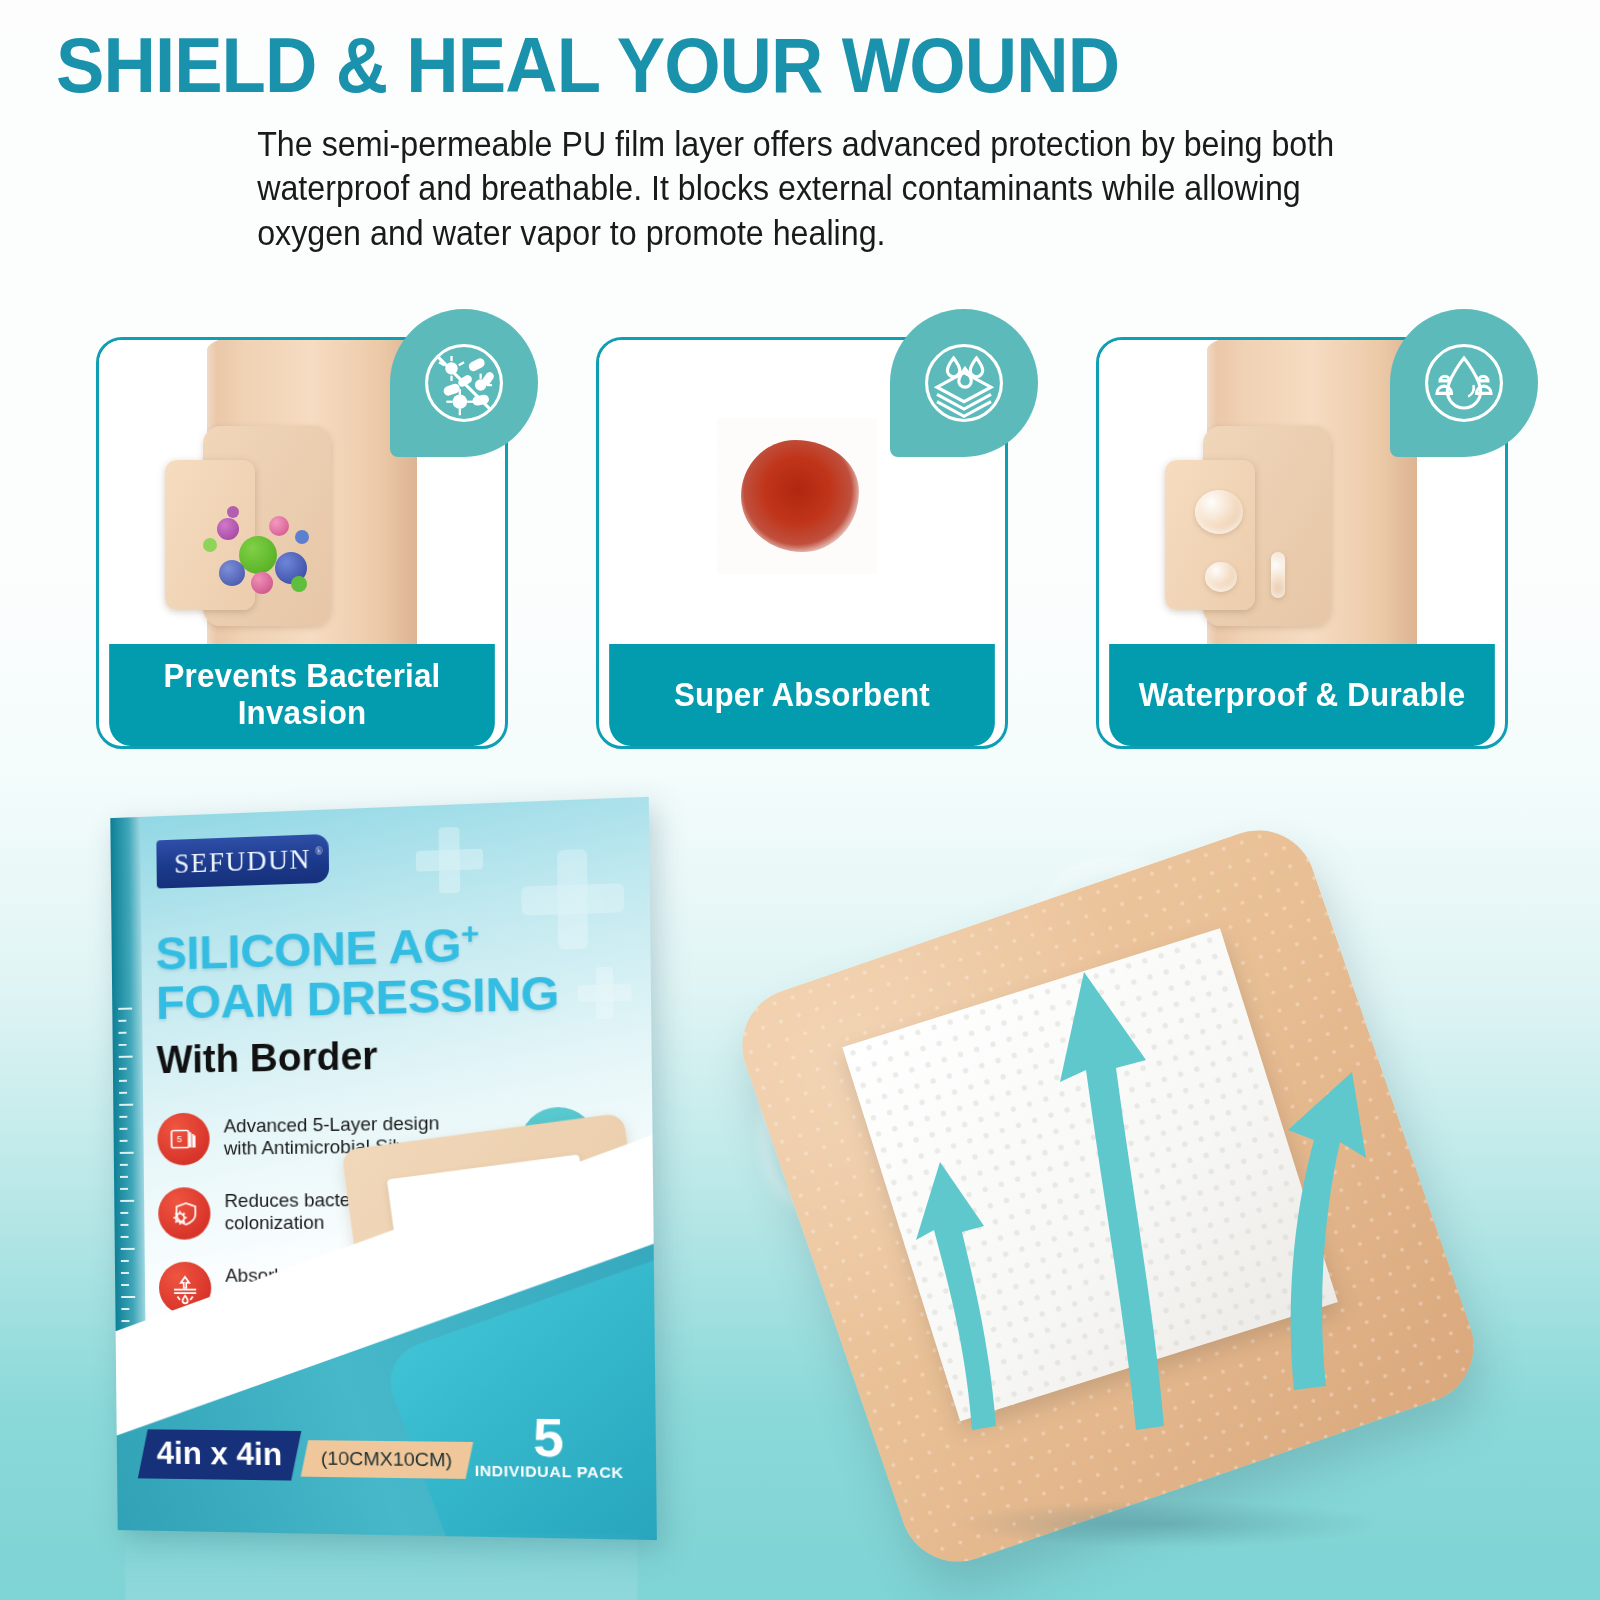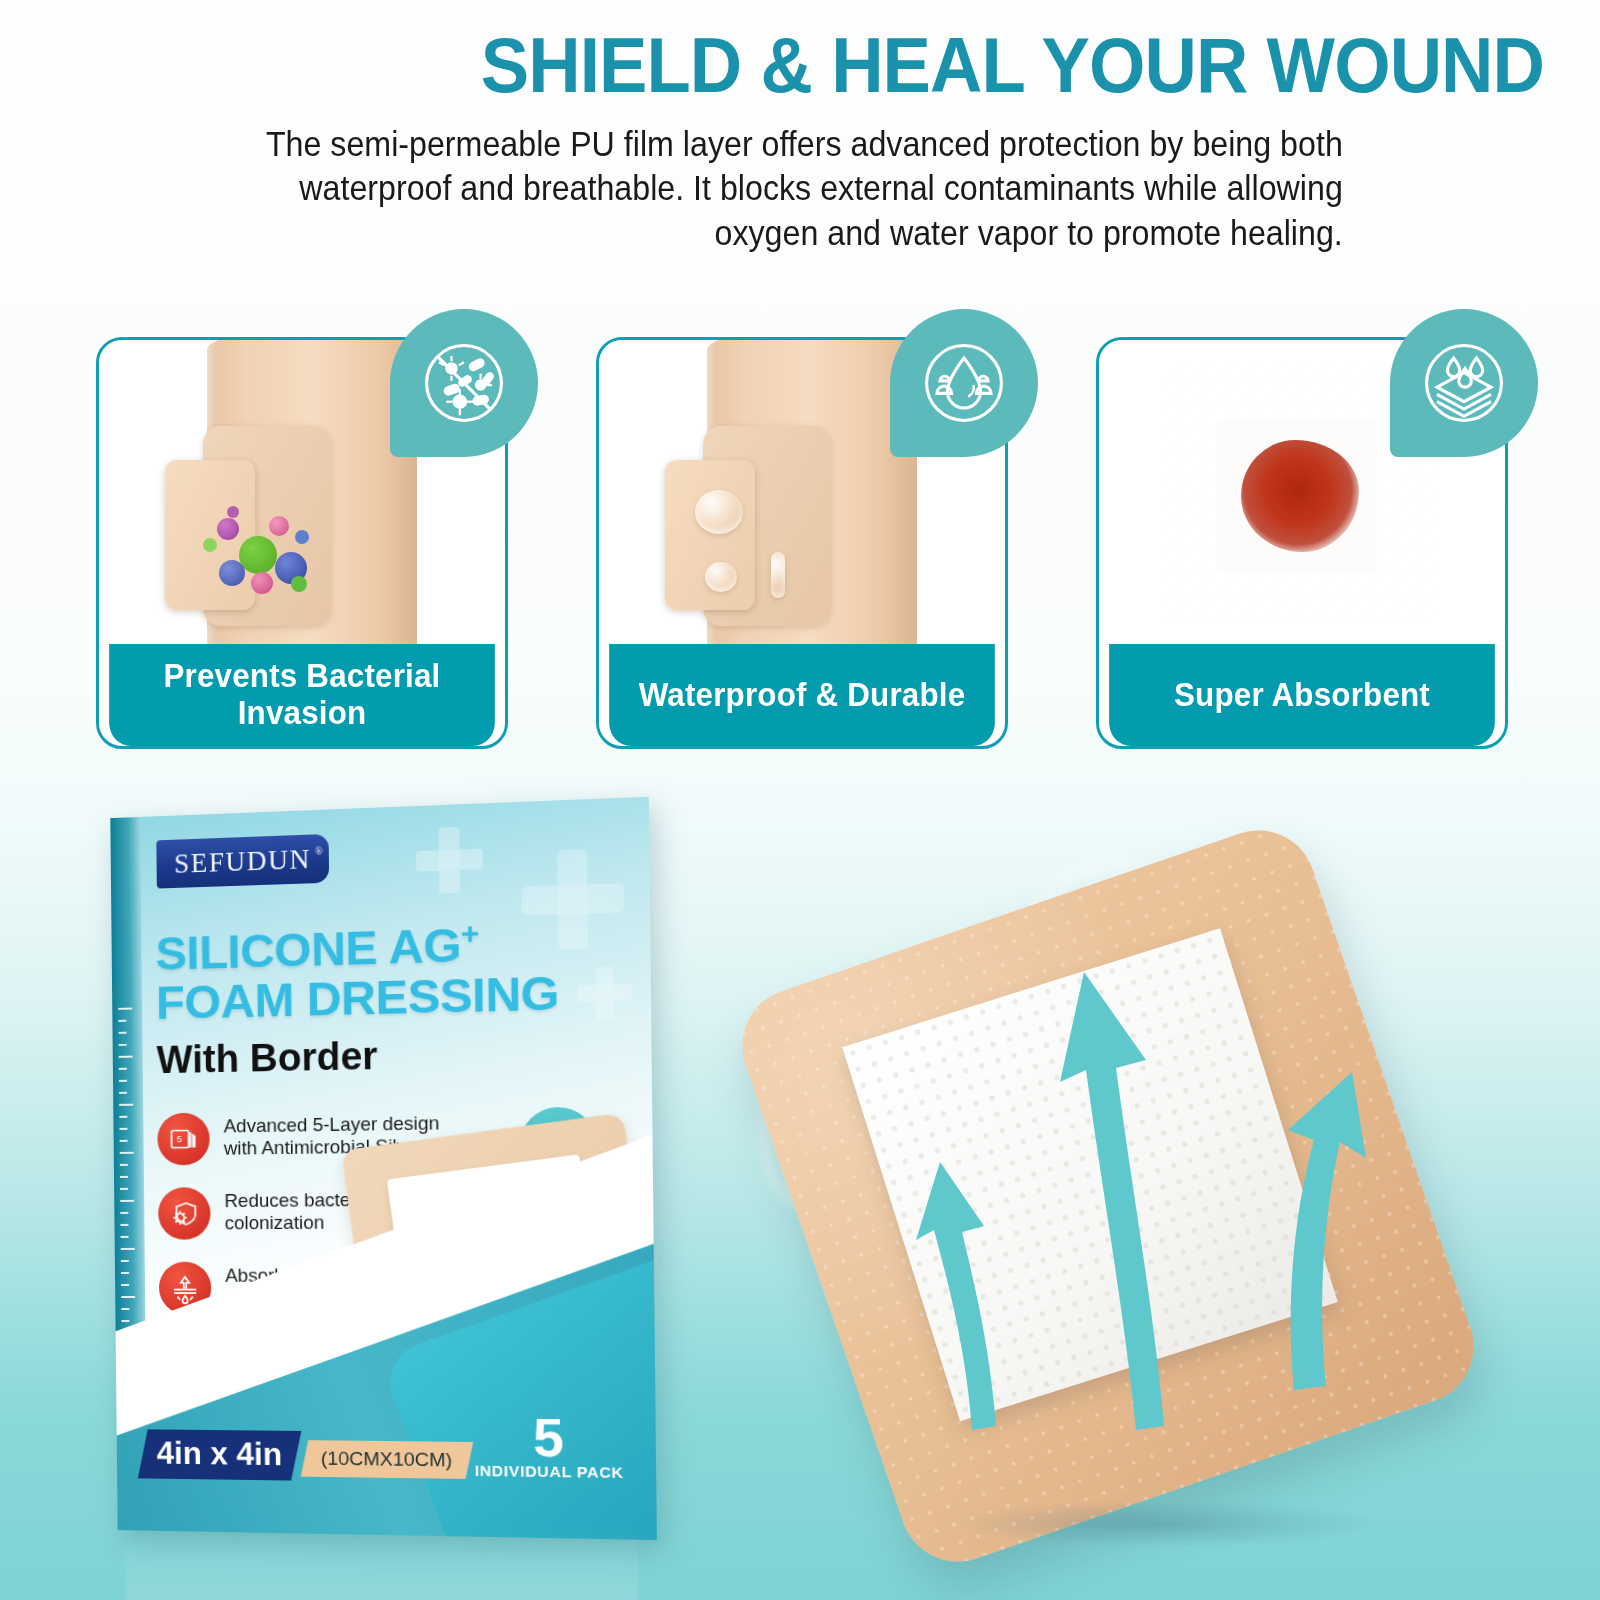--- a/index.html
+++ b/index.html
@@ -6,21 +6,21 @@
   html,body { width:1600px; height:1600px; }
   body {
     font-family:"Liberation Sans", sans-serif;
     background:linear-gradient(180deg,
       #fdfdfd 0%, #fbfdfd 38%, #f2fbfb 50%,
       #dff4f4 62%, #b5e6e6 76%, #8bd9d9 88%, #7ed3d4 100%);
     position:relative; overflow:hidden;
   }
 
   
-  .hdr { padding-top:26px; text-align:right; }
+  .hdr { padding-top:26px; text-align:left; }
   .title {
     font-size:78px; font-weight:bold; letter-spacing:-1px;
     color:#1b92ac; line-height:1.02;
     transform:scaleX(0.93); transform-origin:center;
   }
   .subtitle {
     margin:16px auto 0; width:1180px;
     font-size:35px; line-height:1.28; color:#1a1a1a;
     font-weight:400; transform:scaleX(0.92); transform-origin:center;
   }
@@ -264,60 +264,60 @@
           <line x1="66" y1="46" x2="66" y2="41"></line>
             <line x1="72" y1="52" x2="77" y2="52"></line>
         </g>
       </svg>
     </div>
   </div>
 
   <div class="card">
     <div class="card-frame">
       <div class="photo">
+        <div class="pad-outer" style="background-image:radial-gradient(rgba(255,255,255,.7) 1.4px, rgba(255,255,255,0) 2.2px);background-size:12px 12px;"></div>
+        <div class="pad-inner"></div>
+        <div class="blood"></div>
+      </div>
+      <div class="band">Super Absorbent</div>
+    </div>
+    <div class="badge">
+      <svg viewBox="0 0 100 100" fill="none" stroke="#fff" stroke-width="3">
+        <circle cx="50" cy="50" r="36"></circle>
+        <path d="M50 40 L76 54 L50 68 L24 54 Z"></path>
+        <path d="M24 61 L50 75 L76 61"></path>
+        <path d="M24 68 L50 82 L76 68"></path>
+        <path d="M40 26 C40 26 34 34 34 38 a6 6 0 0 0 12 0 C46 34 40 26 40 26 Z"></path>
+        <path d="M62 26 C62 26 56 34 56 38 a6 6 0 0 0 12 0 C68 34 62 26 62 26 Z"></path>
+        <path d="M51 36 C51 36 45 44 45 48 a6 6 0 0 0 12 0 C57 44 51 36 51 36 Z"></path>
+      </svg>
+    </div>
+  </div>
+
+  <div class="card">
+    <div class="card-frame">
+      <div class="photo">
         <div class="arm"></div>
         <div class="dress-outer"></div>
         <div class="dress-inner"></div>
         <div class="drop" style="left:96px;top:150px;width:48px;height:44px;"></div>
         <div class="drop" style="left:106px;top:222px;width:32px;height:30px;"></div>
         <div class="drop" style="left:172px;top:212px;width:14px;height:46px;border-radius:8px;"></div>
       </div>
       <div class="band">Waterproof &amp; Durable</div>
     </div>
     <div class="badge">
       <svg viewBox="0 0 100 100" fill="none" stroke="#fff" stroke-width="3">
         <circle cx="50" cy="50" r="36"></circle>
         <path d="M50 26 C50 26 34 46 34 58 a16 16 0 0 0 32 0 C66 46 50 26 50 26 Z"></path>
         <path d="M59 52 a9 9 0 0 1 -5 11" stroke-width="2.4"></path>
         <path d="M24 60 a7 7 0 0 1 14 0 Z"></path>
         <path d="M62 60 a7 7 0 0 1 14 0 Z"></path>
         <path d="M27 48 a4.5 4.5 0 0 1 9 0 Z"></path>
         <path d="M64 48 a4.5 4.5 0 0 1 9 0 Z"></path>
-      </svg>
-    </div>
-  </div>
-
-  <div class="card">
-    <div class="card-frame">
-      <div class="photo">
-        <div class="pad-outer" style="background-image:radial-gradient(rgba(255,255,255,.7) 1.4px, rgba(255,255,255,0) 2.2px);background-size:12px 12px;"></div>
-        <div class="pad-inner"></div>
-        <div class="blood"></div>
-      </div>
-      <div class="band">Super Absorbent</div>
-    </div>
-    <div class="badge">
-      <svg viewBox="0 0 100 100" fill="none" stroke="#fff" stroke-width="3">
-        <circle cx="50" cy="50" r="36"></circle>
-        <path d="M50 40 L76 54 L50 68 L24 54 Z"></path>
-        <path d="M24 61 L50 75 L76 61"></path>
-        <path d="M24 68 L50 82 L76 68"></path>
-        <path d="M40 26 C40 26 34 34 34 38 a6 6 0 0 0 12 0 C46 34 40 26 40 26 Z"></path>
-        <path d="M62 26 C62 26 56 34 56 38 a6 6 0 0 0 12 0 C68 34 62 26 62 26 Z"></path>
-        <path d="M51 36 C51 36 45 44 45 48 a6 6 0 0 0 12 0 C57 44 51 36 51 36 Z"></path>
       </svg>
     </div>
   </div>
 
 </div>
 
 <div class="box-wrap">
   <div class="box">
 
     <div class="box-spine"></div>

